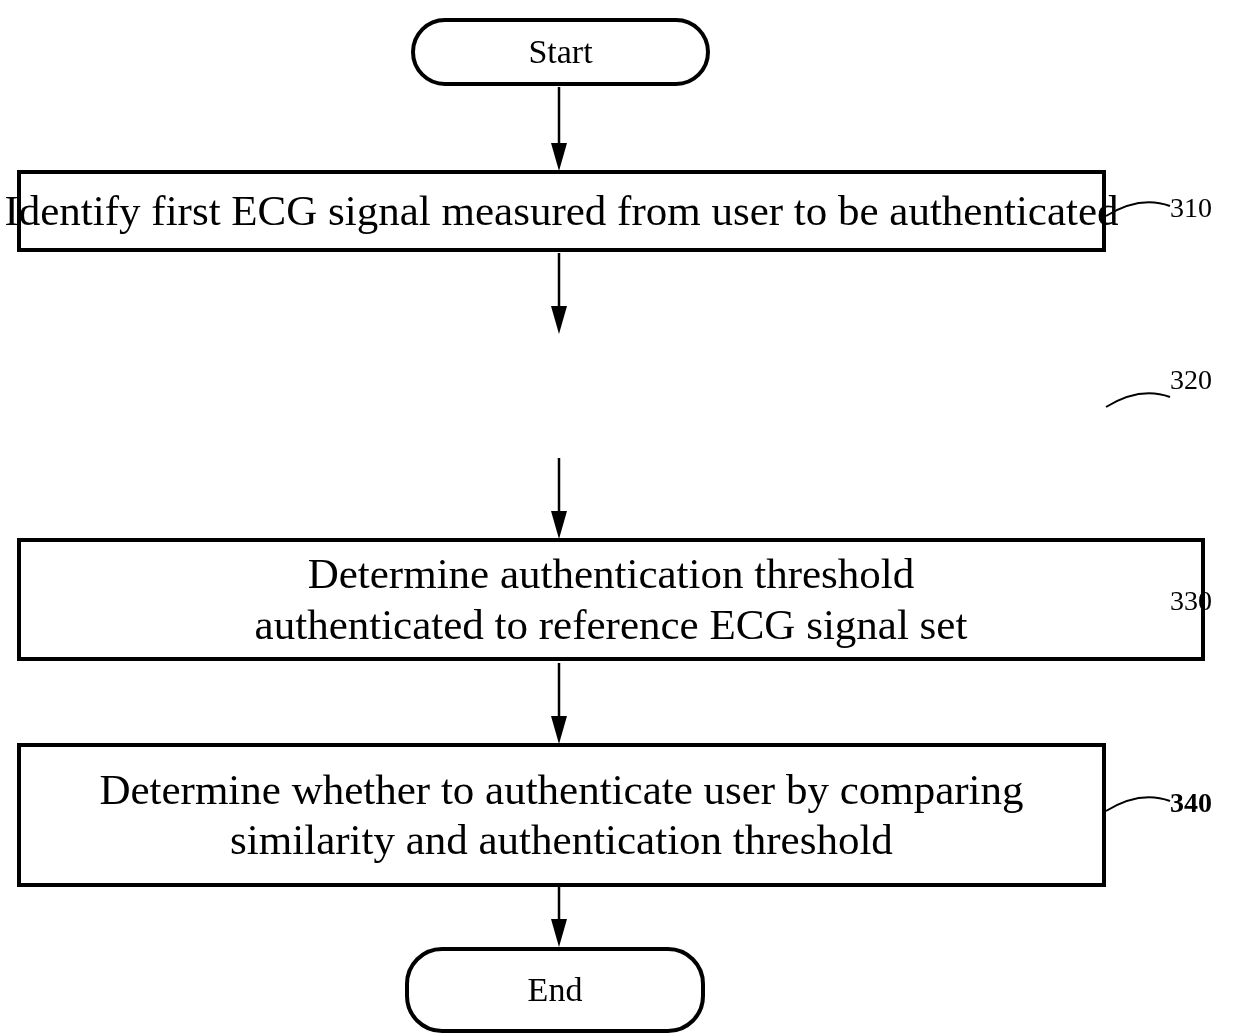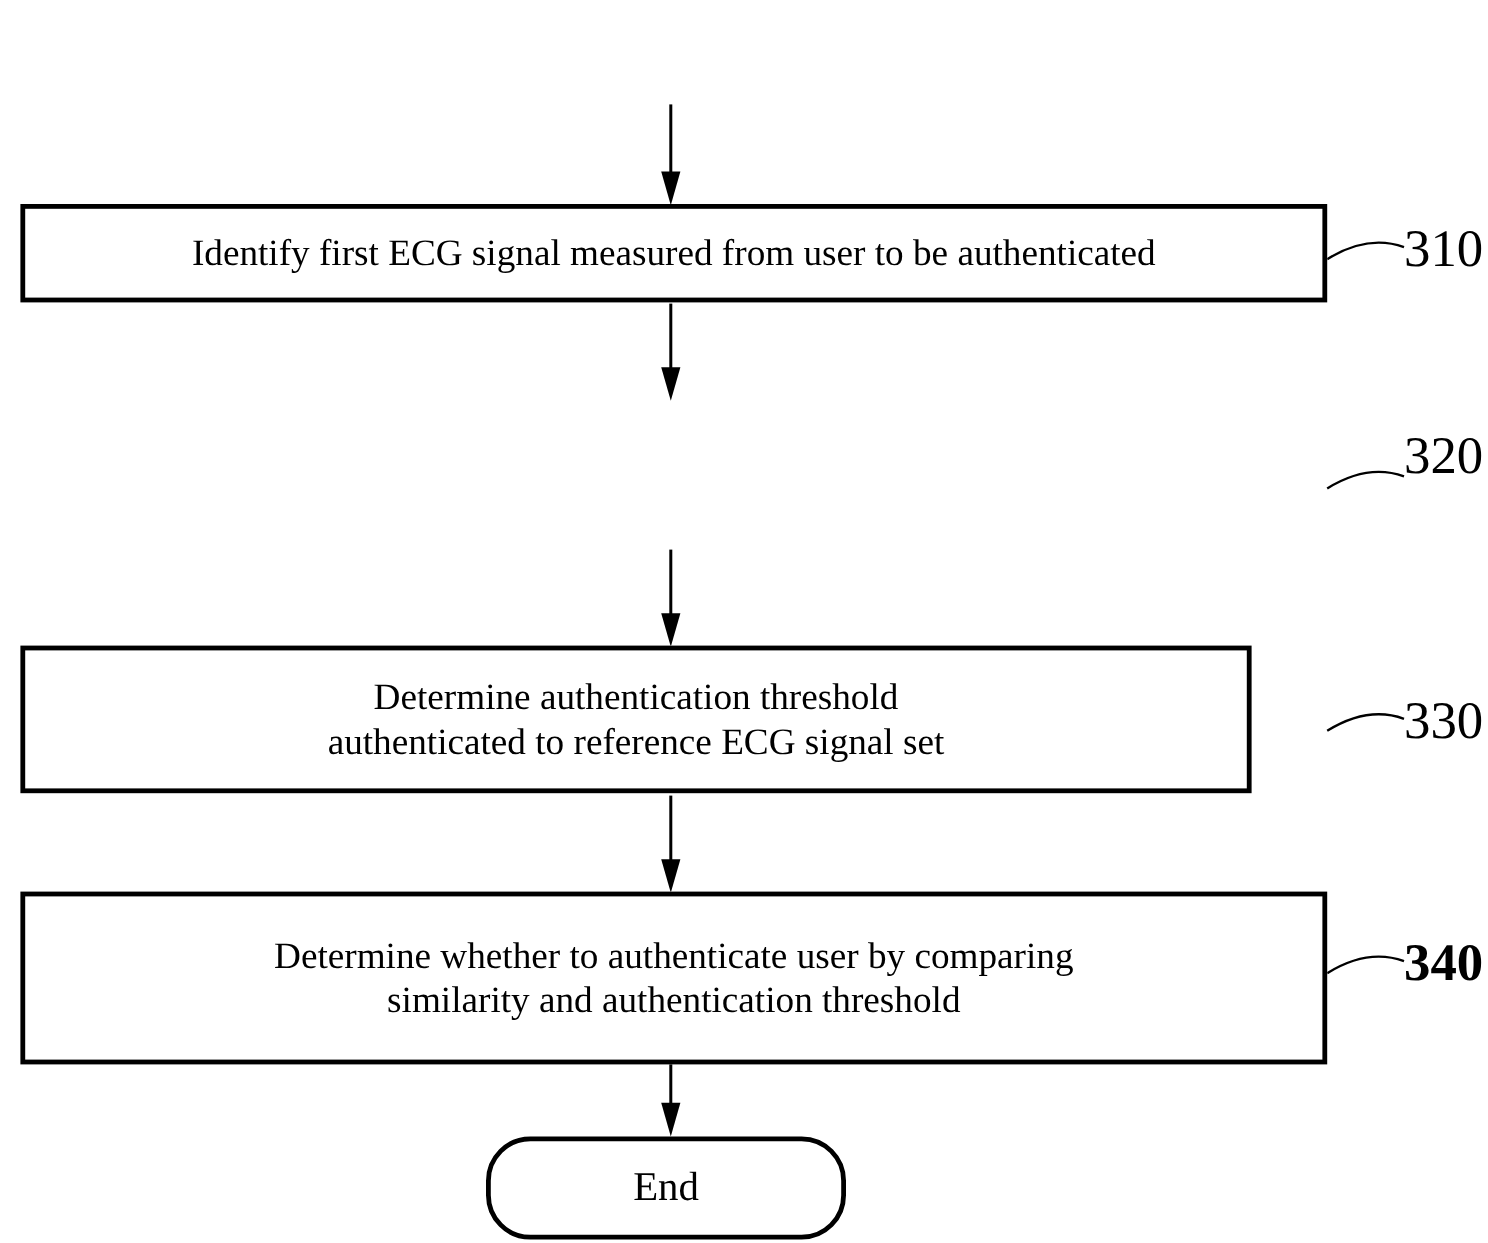--- a/index.html
+++ b/index.html
@@ -19,43 +19,43 @@
   .node {
     position: absolute;
     box-sizing: border-box;
     border: 4px solid #000000;
     background: #ffffff;
     display: flex;
     flex-direction: column;
     align-items: center;
     justify-content: center;
     text-align: center;
-    font-size: 31px;
+    font-size: 43px;
     line-height: 1.17;
   }
   .terminal {
     border-radius: 37px;
     font-size: 34px;
   }
   .process span {
     display: block;
     white-space: nowrap;
   }
   #node-start  { left: 411px; top: 18px;  width: 299px; height: 68px; }
   #node-end    { left: 405px; top: 947px; width: 300px; height: 86px; }
   #node-310    { left: 17px;  top: 170px; width: 1089px; height: 82px; }
   #node-320    { left: 17px;  top: 333px; width: 1089px; height: 124px; }
-  #node-330    { left: 17px;  top: 538px; width: 1026px; height: 123px; }
+  #node-330    { left: 17px;  top: 538px; width: 1188px; height: 123px; }
   #node-340    { left: 17px;  top: 743px; width: 1089px; height: 144px; }
   .ref-label {
     position: absolute;
     left: 1170px;
     width: 70px;
     height: 44px;
-    font-size: 44px;
+    font-size: 28px;
     line-height: 44px;
     text-align: left;
     white-space: nowrap;
   }
   #ref-310 { top: 186px; }
   #ref-320 { top: 358px; }
   #ref-330 { top: 579px; }
   #ref-340 { top: 781px; font-weight: bold; }
   #connector-layer {
     position: absolute;
@@ -94,20 +94,23 @@
     <g>
       <line class="stem" x1="559" y1="864" x2="559" y2="921"></line>
       <polygon class="head" points="551,919 567,919 559,947"></polygon>
     </g>
     <path class="ref-curve" d="M 1106 216 Q 1140 195 1170 206"></path>
     <path class="ref-curve" d="M 1106 407 Q 1140 386 1170 397"></path>
     <path class="ref-curve" d="M 1106 609 Q 1140 588 1170 599"></path>
     <path class="ref-curve" d="M 1106 811 Q 1140 790 1170 801"></path>
   </svg>
 
+  <div id="node-start" class="node terminal">
+    <span>Start</span>
+  </div>
 
   <div id="node-310" class="node process">
     <span>Identify first ECG signal measured from user to be authenticated</span>
   </div>
   <div id="ref-310" class="ref-label">310</div>
 
   <div id="ref-320" class="ref-label">320</div>
 
   <div id="node-330" class="node process">
     <span>Determine authentication threshold</span>

